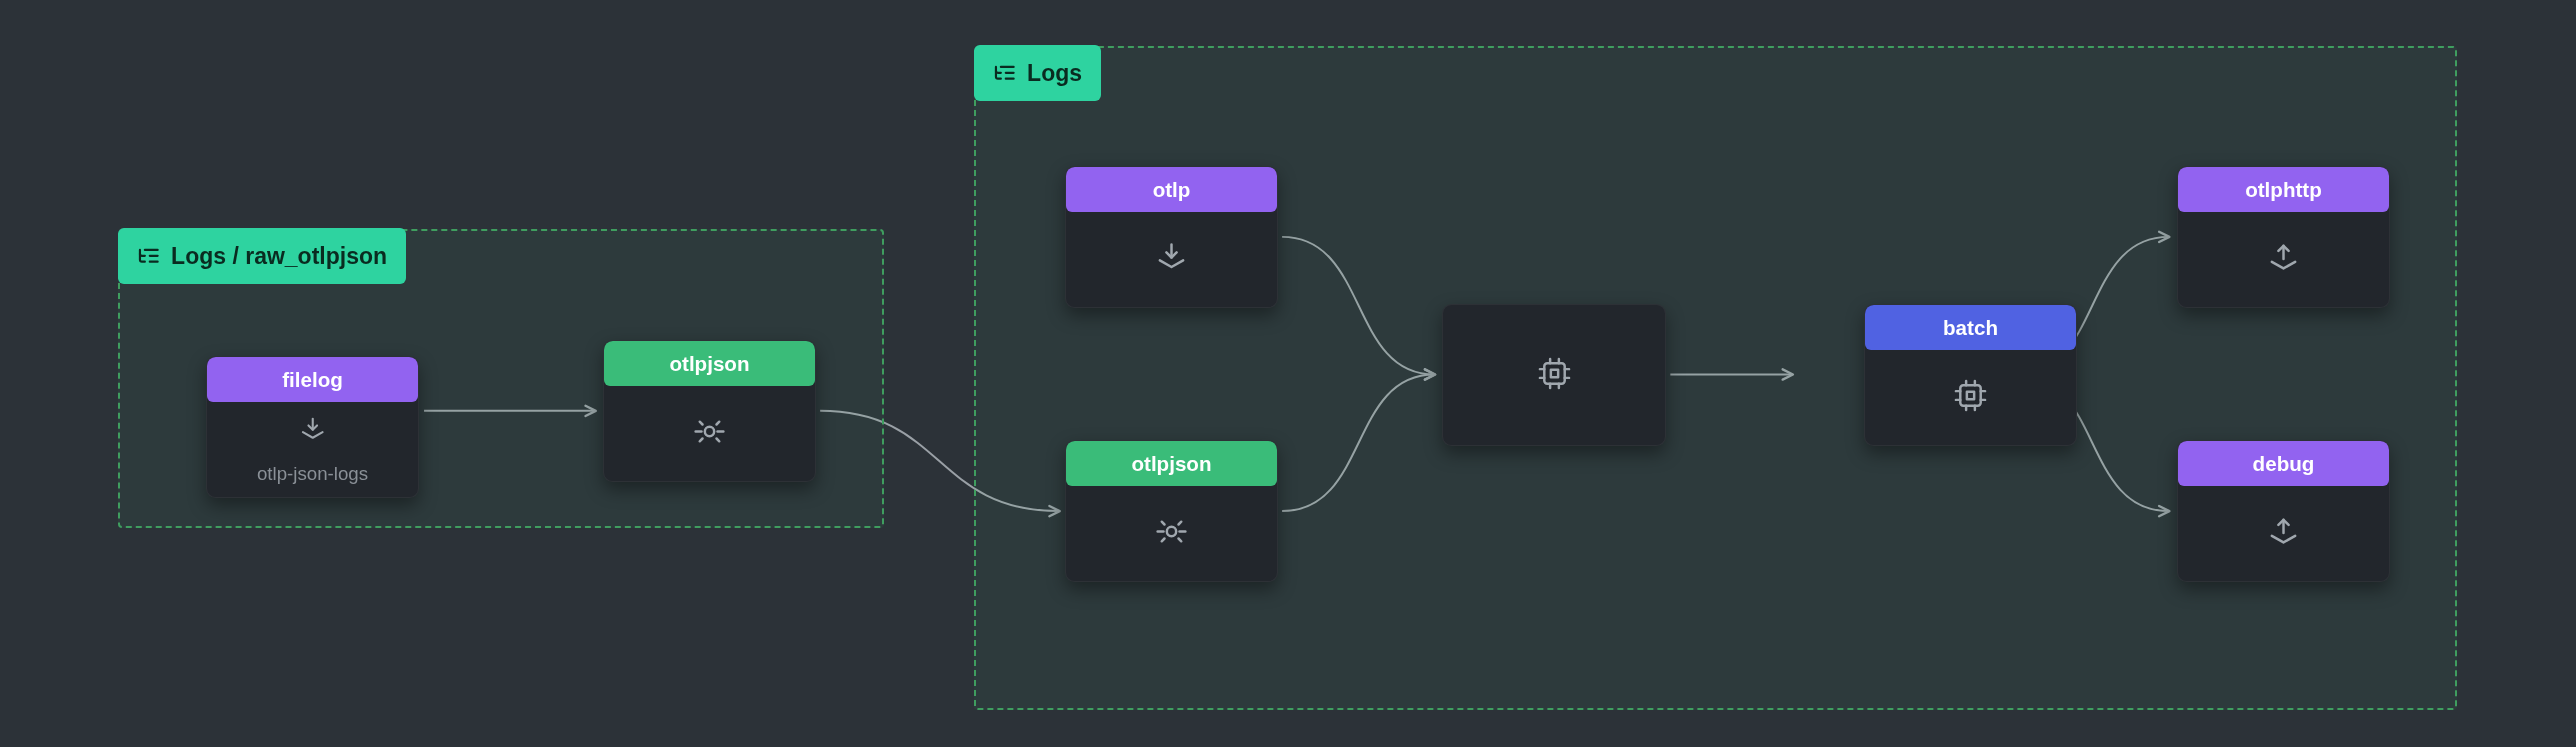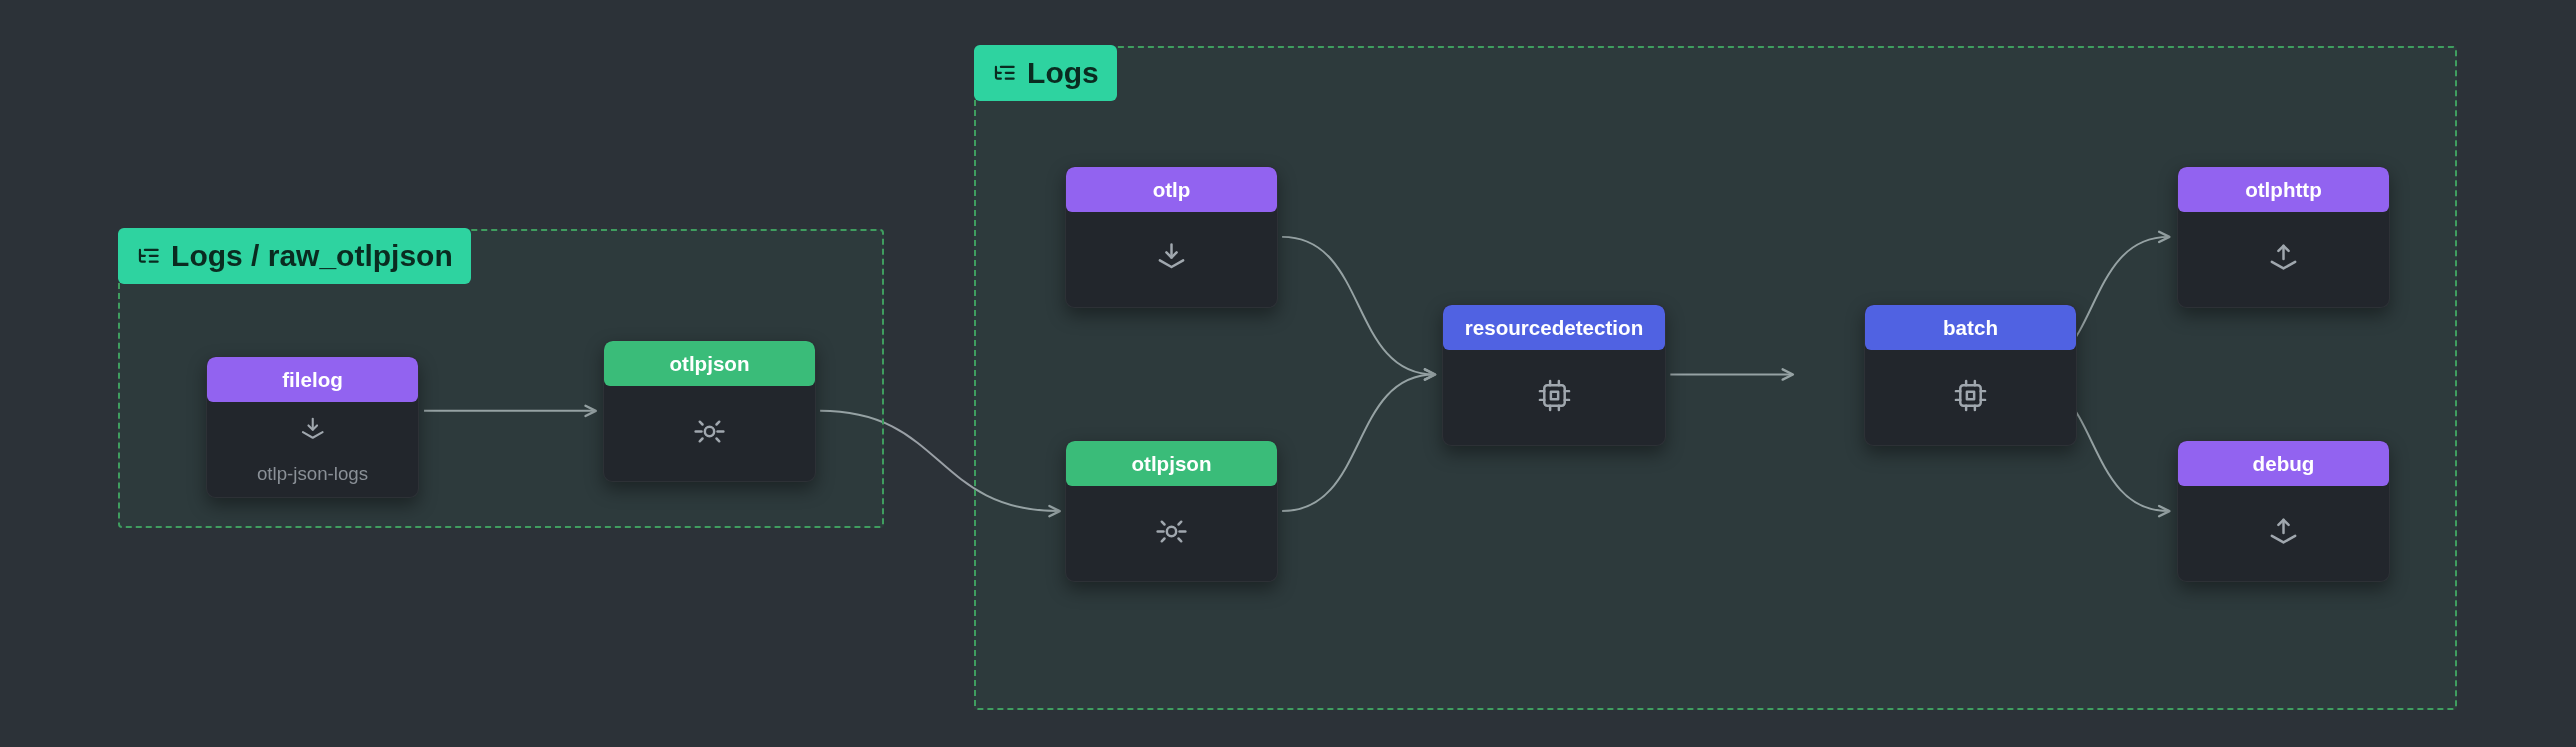--- a/index.html
+++ b/index.html
@@ -31,21 +31,21 @@
     position:absolute;
     border:2px dashed var(--group-border);
     background:var(--group-fill);
     border-radius:3.9px;
   }
   .group-tag{
     position:absolute;top:-2.9px;left:-2px;
     display:flex;align-items:center;gap:10.8px;
     background:var(--group-label-bg);
     color:var(--group-label-text);
-    font-weight:700;font-size:30px;
+    font-weight:700;font-size:23px;
     padding:0 18.7px;height:56px;border-radius:5.9px;
     white-space:nowrap;cursor:pointer;
   }
   .group-tag svg{display:block;}
 
   
   .node{
     position:absolute;width:213px;height:142px;
     background:var(--node-bg);
     border:1px solid rgba(255,255,255,0.05);
@@ -189,23 +189,20 @@
           <path d="M5.3 5.3l1.9 1.9"></path>
             <path d="M16.8 16.8l1.9 1.9"></path>
           <path d="M18.7 5.3l-1.9 1.9"></path>
             <path d="M7.2 16.8l-1.9 1.9"></path>
         </svg>
       </span>
     </div>
   </div>
 
   <div class="node node--processor node--wide" style="left:1442px; top:304px;">
-    <div class="node__header">
-      <span>resourcedetection</span>
-    </div>
     <div class="node__body">
       <span>
         <svg width="35" height="35" viewBox="0 0 24 24" fill="none" stroke="currentColor" stroke-width="1.7" stroke-linecap="round" stroke-linejoin="round">
           <rect x="5" y="5" width="14" height="14" rx="2"></rect>
           <rect x="9.5" y="9.5" width="5" height="5"></rect>
           <path d="M9 2v3M15 2v3M9 19v3M15 19v3M2 9h3M2 15h3M19 9h3M19 15h3"></path>
         </svg>
       </span>
     </div>
   </div>

